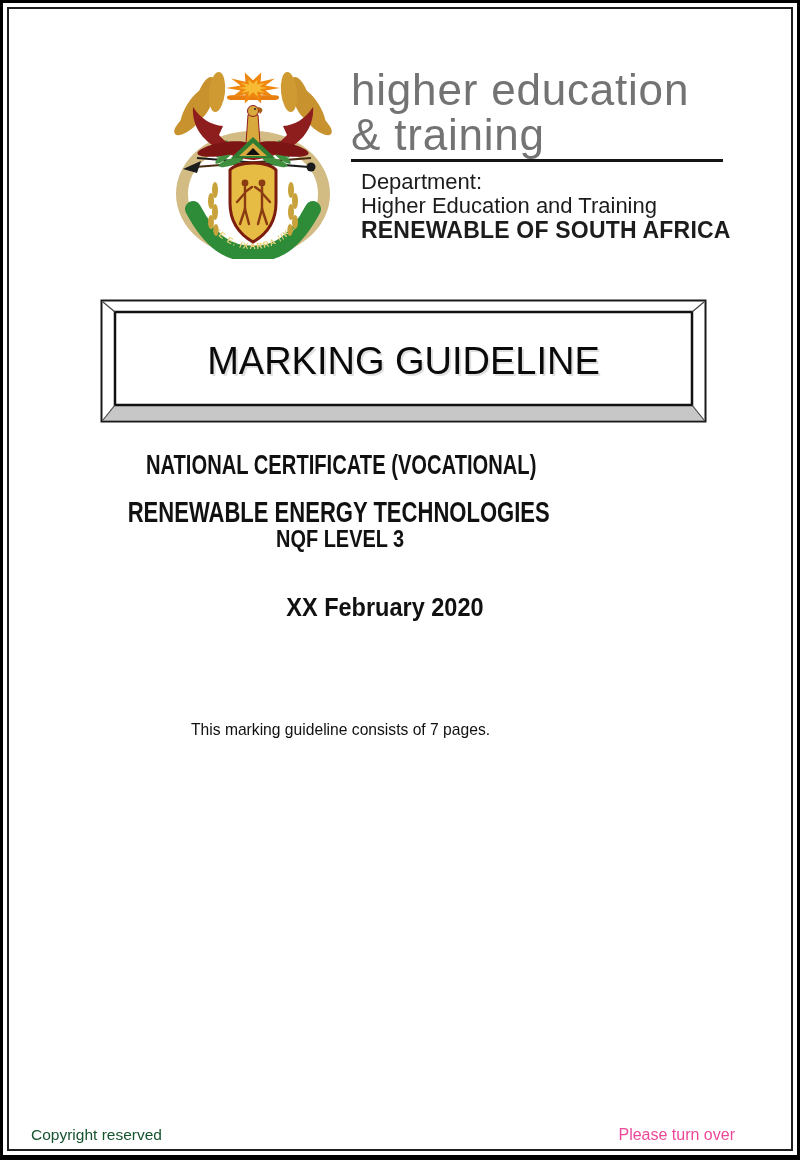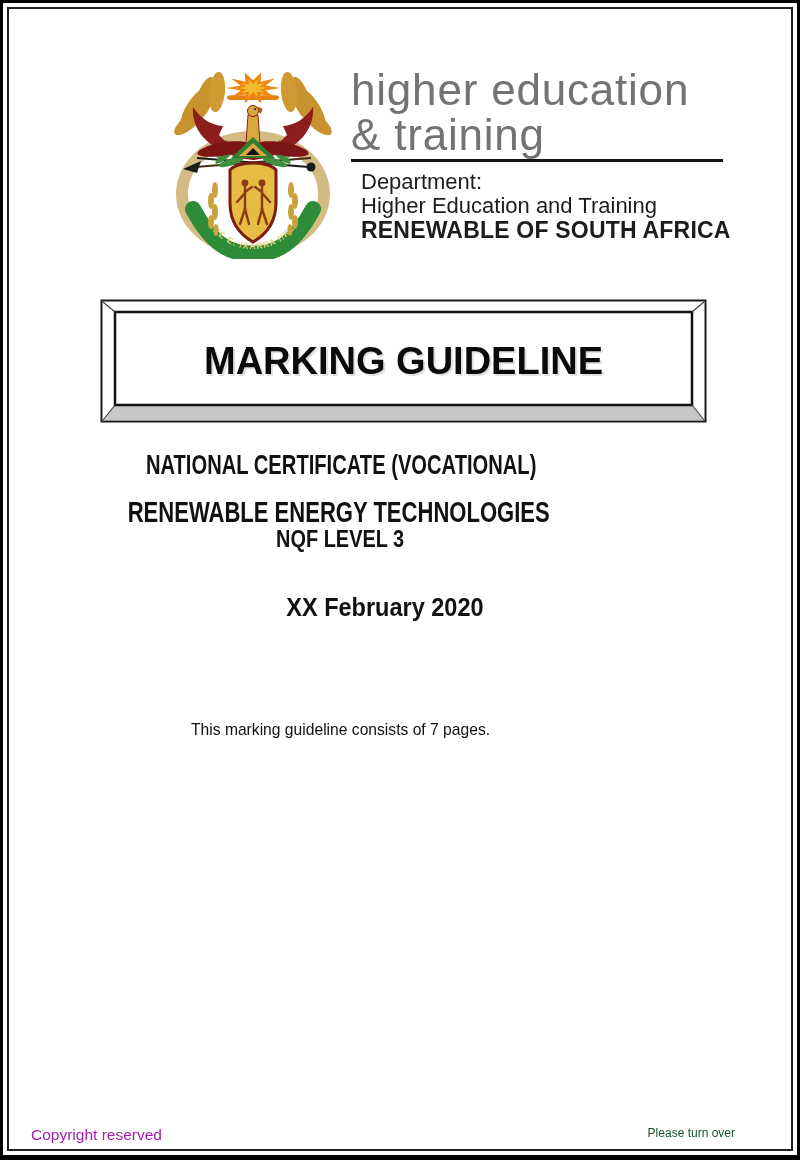--- a/index.html
+++ b/index.html
@@ -36,40 +36,40 @@
     font-size:22px;line-height:24px;color:#1c1c1c;white-space:nowrap;
   }
   .dept-block .country{font-weight:bold;font-size:23px;letter-spacing:0.2px;}
   
   .banner-box{position:absolute;left:97px;top:296px;width:607px;height:124px;}
   .banner-box svg{position:absolute;left:0;top:0;}
   .banner-title{
     position:absolute;left:0;top:0;width:100%;height:100%;
     display:flex;align-items:center;justify-content:center;
     box-sizing:border-box;
-    font-size:38px;font-weight:bold;color:#0a0a0a;
+    font-size:38px;font-weight:normal;color:#0a0a0a;
     letter-spacing:0px;white-space:nowrap;
     text-shadow:2px 2px 0 rgba(0,0,0,0.12);
   }
   
   .line{position:absolute;left:0;text-align:center;white-space:nowrap;color:#111;}
   .sq{display:inline-block;transform-origin:50% 50%;}
   .cert      {top:446px;width:676px;font-size:28px;font-weight:bold;}
   .cert .sq  {transform:scaleX(0.72);}
   .subject   {top:493px;width:672px;font-size:29px;font-weight:bold;}
   .subject .sq{transform:scaleX(0.76);}
   .nqf       {top:522px;width:674px;font-size:24px;font-weight:bold;}
   .nqf .sq   {transform:scaleX(0.83);}
   .date      {top:590px;width:764px;font-size:25px;font-weight:bold;}
   .date .sq  {transform:scaleX(0.94);}
   .note      {top:717px;width:676px;font-size:17px;font-weight:normal;}
   .note .sq  {transform:scaleX(0.92);}
   
-  .footer-left{position:absolute;left:28px;top:1123px;font-size:15.5px;color:#a21caf;text-align:right;}
-  .footer-right{position:absolute;right:62px;top:1123px;font-size:12px;color:#14532d;}
+  .footer-left{position:absolute;left:28px;top:1123px;font-size:15.5px;color:#14532d;text-align:right;}
+  .footer-right{position:absolute;right:62px;top:1123px;font-size:16px;color:#ec4899;}
 </style>
 </head>
 <body>
 
 <div class="page">
   <div class="inner-frame"></div>
 
   <div class="emblem">
     <svg width="165" height="196" viewBox="0 0 165 196">
 

